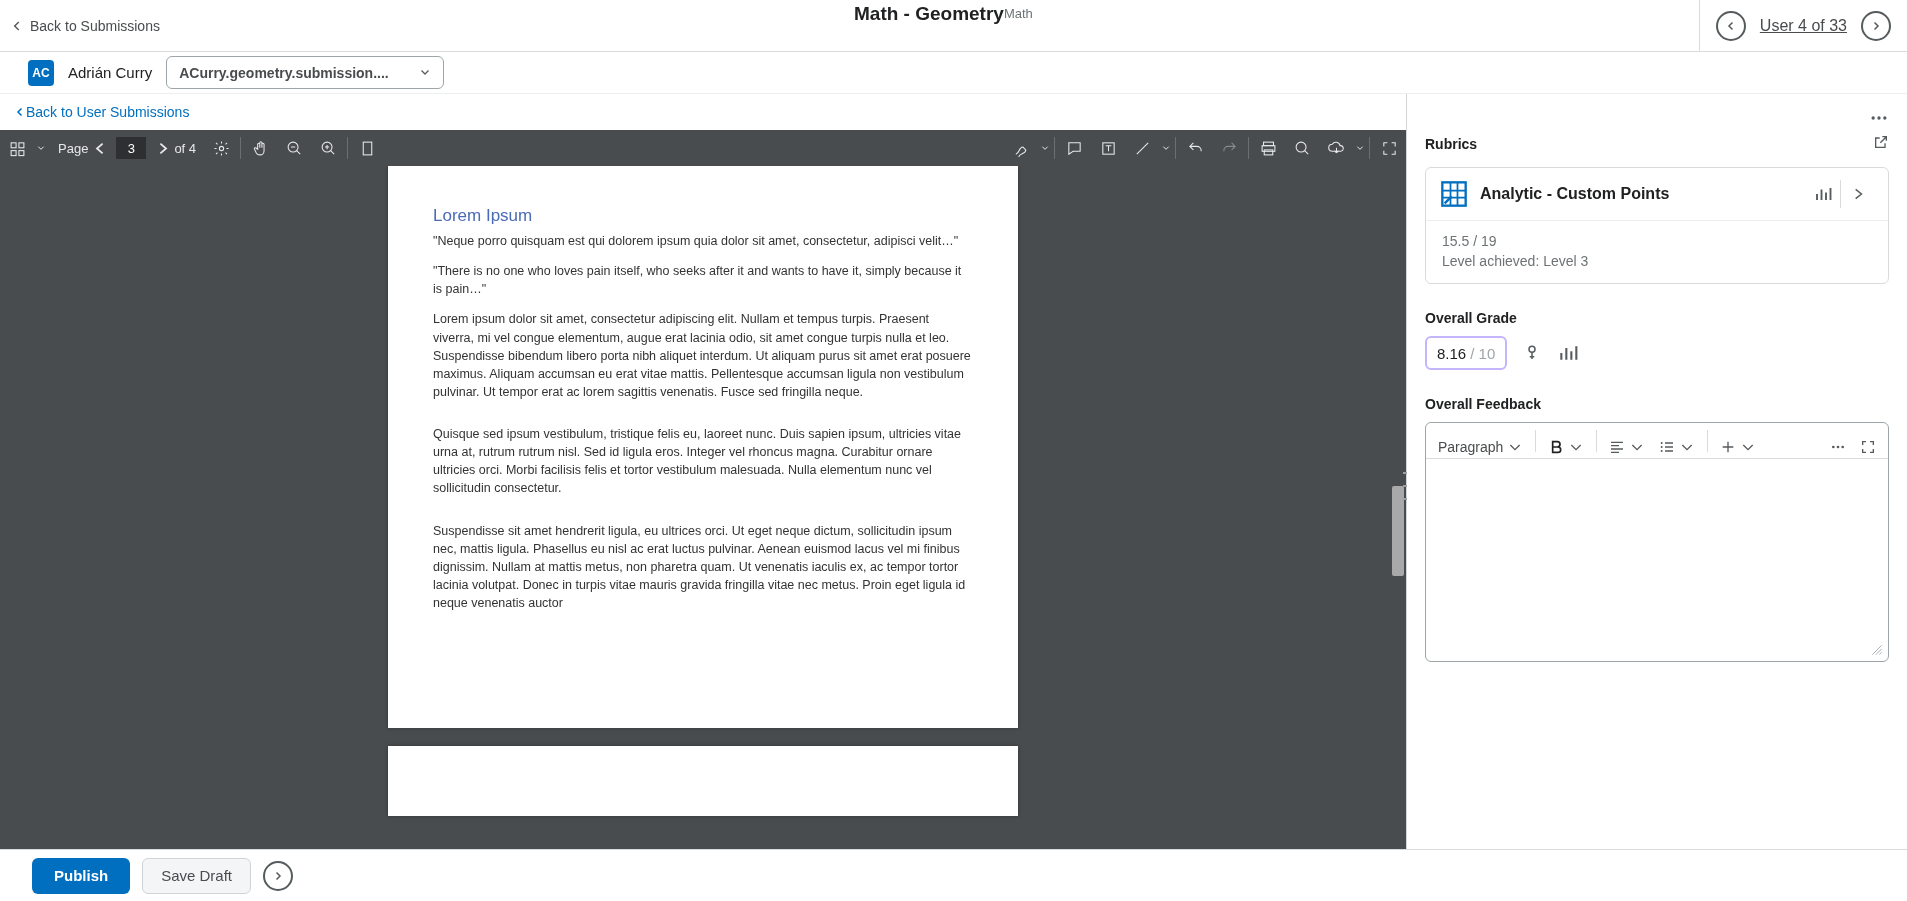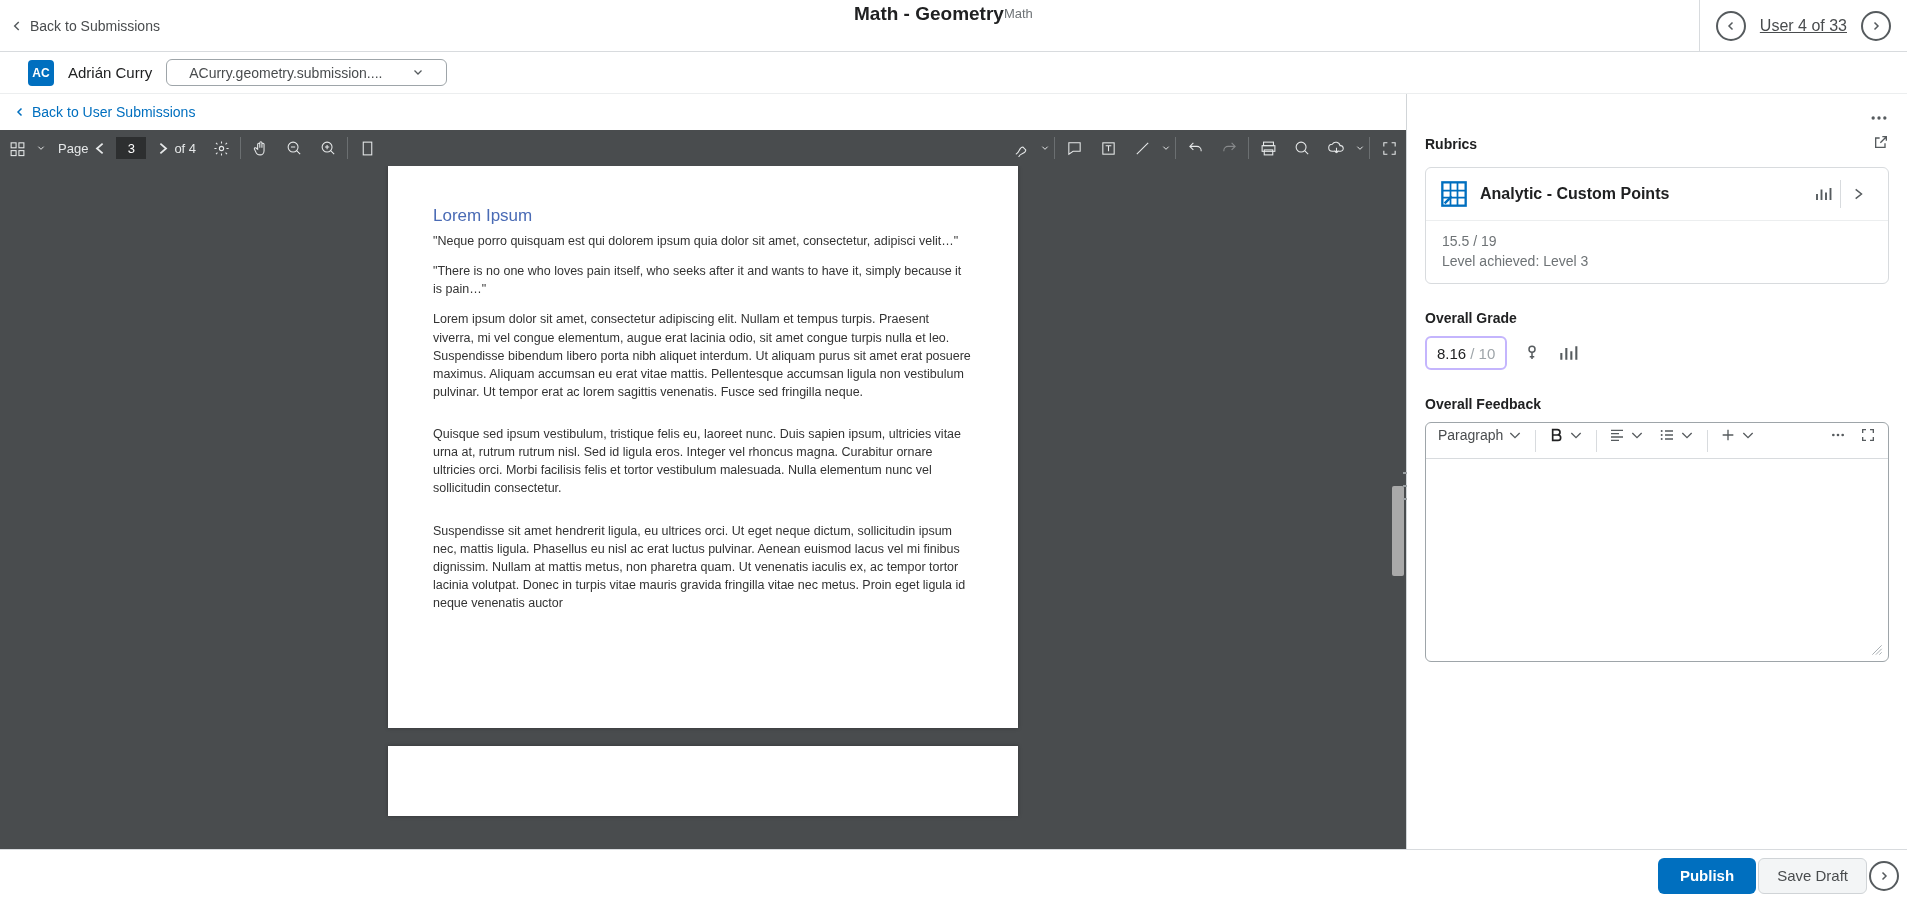--- a/index.html
+++ b/index.html
@@ -15,31 +15,31 @@
   .title-area .sub { font-size:13px; color:#6e7376; margin-top:2px;}
   .usernav { display:flex; align-items:center; border-left:1px solid #d8dbde; padding:0 16px; gap:14px;}
   .circ-btn { width:30px; height:30px; border-radius:50%; border:2px solid #565b5e; display:flex; align-items:center; justify-content:center; cursor:pointer; background:#fff; }
   .circ-btn svg { width:12px; height:12px; }
   .usernav .txt { font-size:16px; color:#494c4e;text-decoration:underline; }
 
   
   .subbar { display:flex; align-items:center; height:42px; padding:0 0 0 28px; gap:14px; border-bottom:1px solid #eceeef;}
   .avatar { width:26px; height:26px; border-radius:4px; background:#006FBF; color:#fff; font-size:12px; font-weight:600; display:flex; align-items:center; justify-content:center;text-align:right;}
   .stud-name { font-size:15px; }
-  .file-dd { border:1px solid #9ea5a9; border-radius:6px; height:27px; padding:0 22px; display:flex; align-items:center; gap:30px; cursor:pointer; min-width:240px;}
+  .file-dd { border:1px solid #9ea5a9; border-radius:6px; height:33px; padding:0 12px; display:flex; align-items:center; gap:30px; cursor:pointer; min-width:240px;font-weight:bold;}
   .file-dd span { font-size:14px; color:#494c4e;}
   .chev svg { width:12px; height:12px; }
 
   
   .mainrow { flex:1; display:flex; min-height:0; }
   .leftcol { flex:1; display:flex; flex-direction:column; min-width:0; border-right:1px solid #d1d5d8;}
   .rightcol { width:500px; display:flex; flex-direction:column; padding:0 18px; position:relative;}
 
   .back-user { padding:10px 14px; }
-  .back-user a { color:#006FBF; font-size:14px; text-decoration:none; display:flex; align-items:center; gap:6px; cursor:pointer;}
+  .back-user a { color:#006FBF; font-size:14px; text-decoration:none; display:flex; align-items:center; gap:0; cursor:pointer;}
   .back-user svg { width:12px; height:12px; }
 
   
   .pdfbar { background:#494c4e; height:36px; display:flex; align-items:center; color:#e6e8e9; font-size:13px; }
   .pdfbar .btn { width:34px; height:36px; display:flex; align-items:center; justify-content:center; cursor:pointer; }
   .pdfbar .sep { width:1px; height:22px; background:#6b6f71; margin:0 2px; }
   .pdfbar svg { width:17px; height:17px; stroke:#e6e8e9; fill:none; stroke-width:1.5;}
   .pdfbar .pagein { width:30px; height:22px; background:#2d2f30; border:none; color:#fff; text-align:center; margin:0 4px; font-size:13px;}
   .pdfbar .dd-caret { width:14px; display:flex; align-items:center; justify-content:center; cursor:pointer;}
   .pdfbar .dd-caret svg{ width:8px; height:8px;}
@@ -73,30 +73,30 @@
   .ovgrade-lbl { font-size:14px; font-weight:600; margin-top:26px;}
   .ovgrade-row { display:flex; align-items:center; gap:14px; margin-top:10px;}
   .grade-box { border:2px solid #c4b5fd; border-radius:6px; height:34px; padding:0 10px; display:flex; align-items:center; font-size:15px; gap:4px;}
   .grade-box .val{ color:#202122; font-weight:400;}
   .grade-box .max{ color:#9ea5a9;}
   .icon-btn { cursor:pointer; width:22px; height:22px; display:flex; align-items:center; justify-content:center; }
 
   .ovfb-lbl { font-size:14px; font-weight:600; margin-top:26px;}
   .editor { border:1px solid #9ea5a9; border-radius:6px; margin-top:10px; height:240px; display:flex; flex-direction:column; position:relative;}
   .edtoolbar { height:36px; border-bottom:1px solid #d8dbde; display:flex; align-items:center; padding:0 6px; gap:2px;}
-  .edtoolbar .eb { padding:0 6px; height:28px; display:flex; align-items:flex-start; gap:4px; cursor:pointer; border-radius:4px;}
+  .edtoolbar .eb { padding:0 6px; height:28px; display:flex; align-items:flex-end; gap:4px; cursor:pointer; border-radius:4px;}
   .edtoolbar .esep{ width:1px; height:22px; background:#d8dbde; margin:0 4px;}
   .edtoolbar .para{font-size:14px; color:#494c4e;}
   .edtoolbar svg{width:16px;height:16px;}
   .edtoolbar .sp{flex:1;}
   .edbody { flex:1; }
   .ed-resize { position:absolute; right:4px; bottom:4px; }
 
   
-  .footer { height:52px; border-top:1px solid #d8dbde; display:flex; align-items:center; justify-content:flex-end; padding:0 8px; gap:2px; background:#fff;}
+  .footer { height:52px; border-top:1px solid #d8dbde; display:flex; align-items:center; justify-content:flex-start; padding:0 32px; gap:12px; background:#fff;}
   .btn-primary { background:#006FBF; color:#fff; border:none; border-radius:6px; height:36px; padding:0 22px; font-size:15px; font-weight:600; cursor:pointer;}
   .btn-secondary { background:#f3f5f6; color:#494c4e; border:1px solid #d0d4d7; border-radius:6px; height:36px; padding:0 18px; font-size:15px; cursor:pointer;}
 </style>
 </head>
 <body>
 
 <div class="topbar">
   <div class="back-sub">
     <svg viewBox="0 0 24 24">
         <path d="M15 5l-7 7 7 7" fill="none" stroke="#565b5e" stroke-width="2.5"></path>

